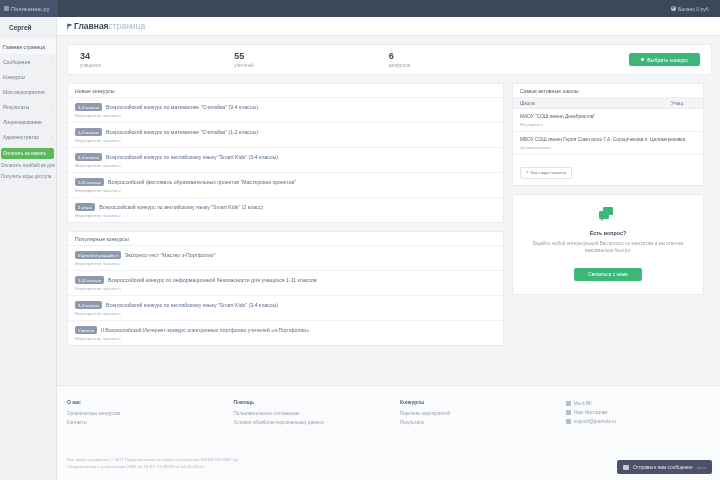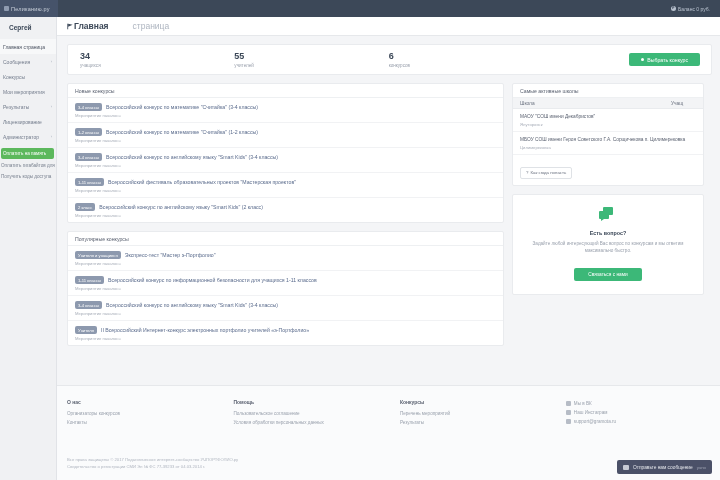--- a/index.html
+++ b/index.html
@@ -71,21 +71,21 @@
 
   
   .content { position: absolute; top: 17px; left: 57px; width: 663px; height: 463px; }
 
   .page-head {
     height: 19px; background: #fff; border-bottom: 1px solid #e6e8eb;
     display: flex; align-items: center; padding-left: 10px; 
   }
   .flag-icon { width: 7px; height: 7px; }
   .page-title { font-size: 8.5px; font-weight: bold; color: #3c4858; }
-  .page-sub { font-size: 8.5px; color: #aeb5c0; margin-left: 24px; }
+  .page-sub { font-size: 8.5px; color: #aeb5c0; }
 
   .scroll-area { padding: 8px 8px 0 10px; }
 
   
   .stats {
     background: #fff; border: 1px solid #e9ebee; border-radius: 2px;
     display: flex; height: 31px; align-items: center; margin-bottom: 8px;
   }
   .stat { flex: 1; padding-left: 12px; }
   .stat-num { font-size: 9px; font-weight: bold; color: #3c4858; line-height: 11px; }

